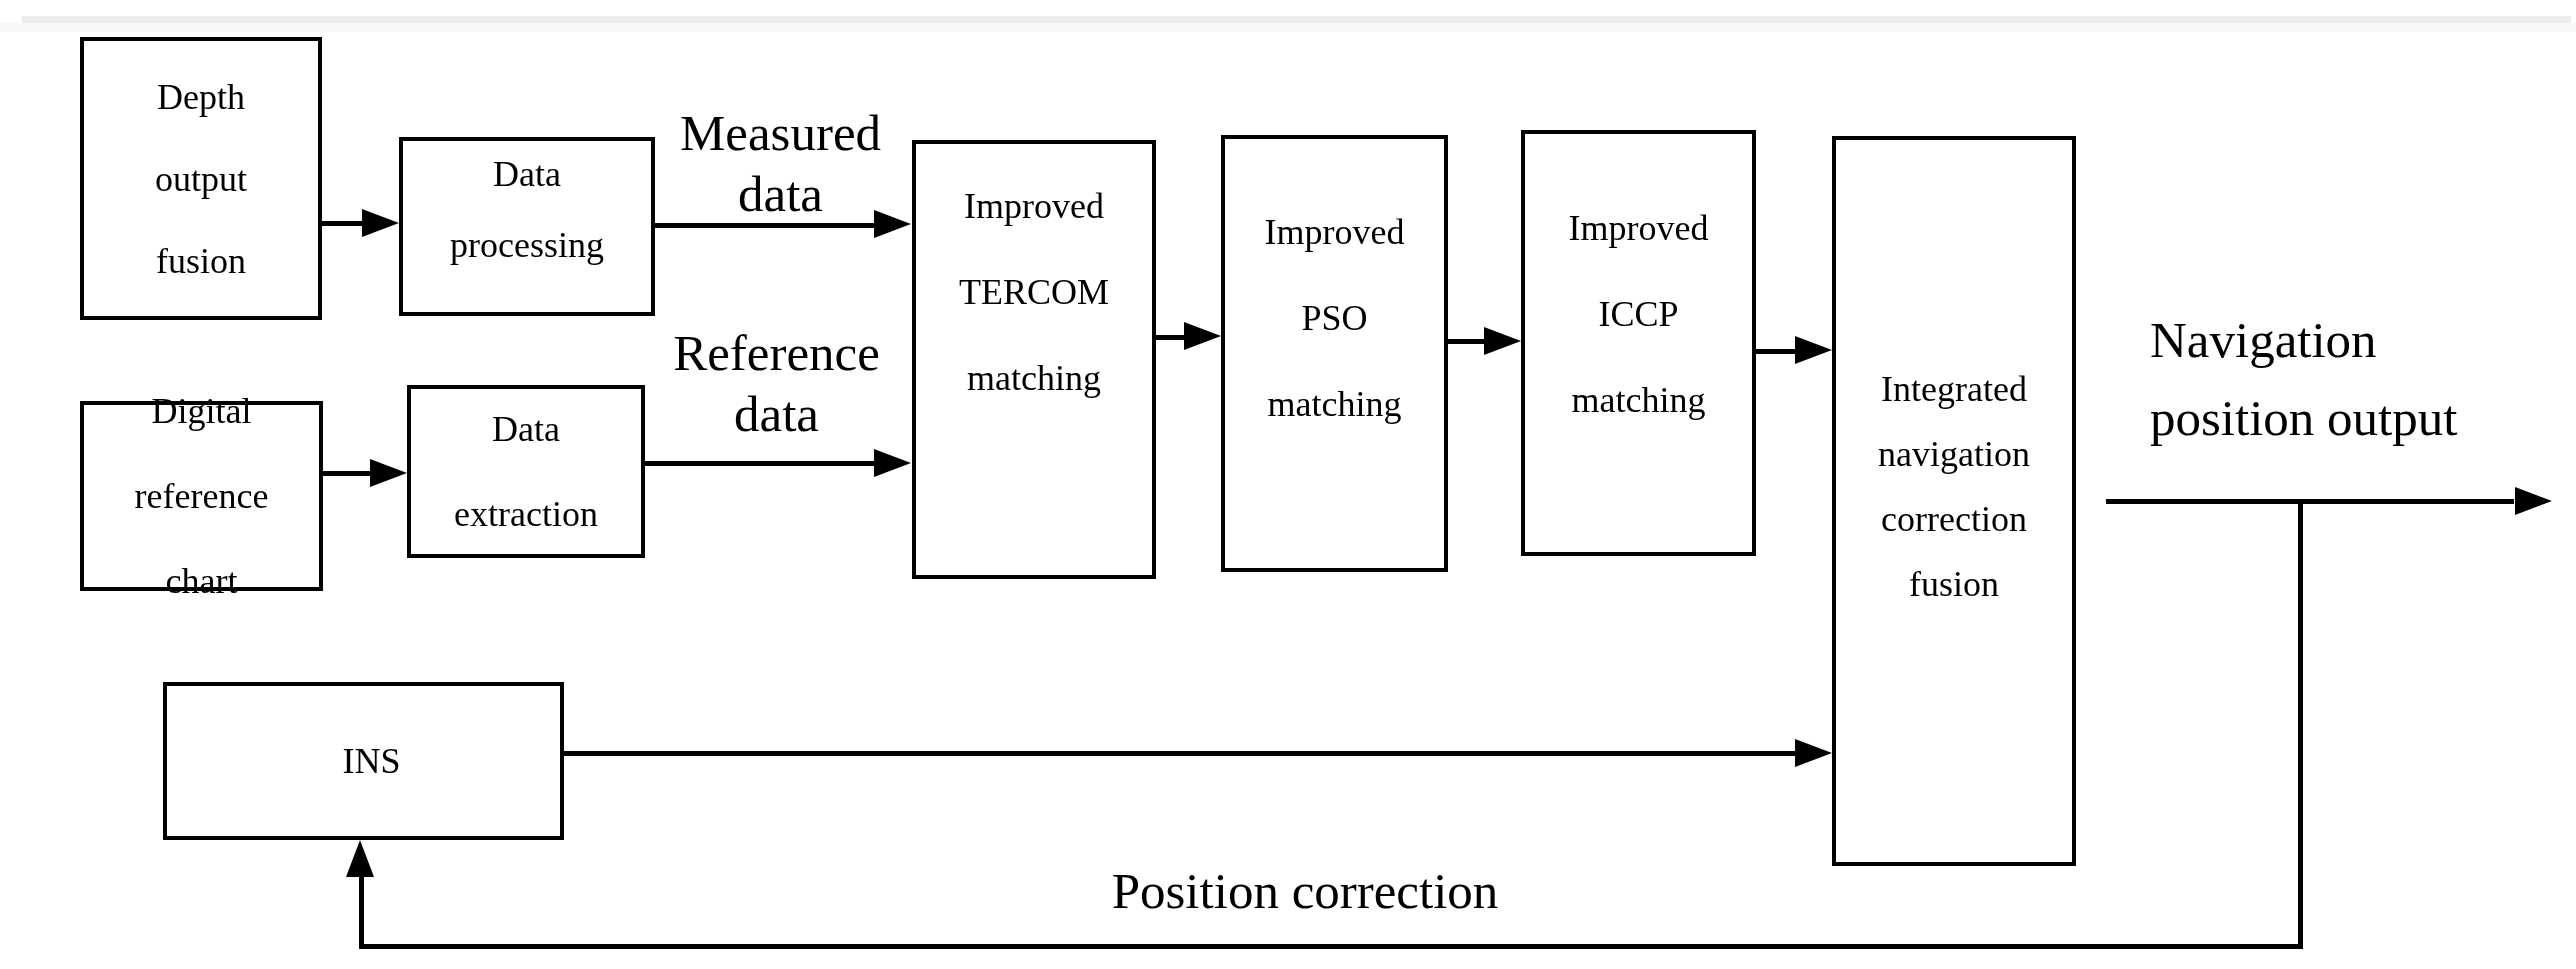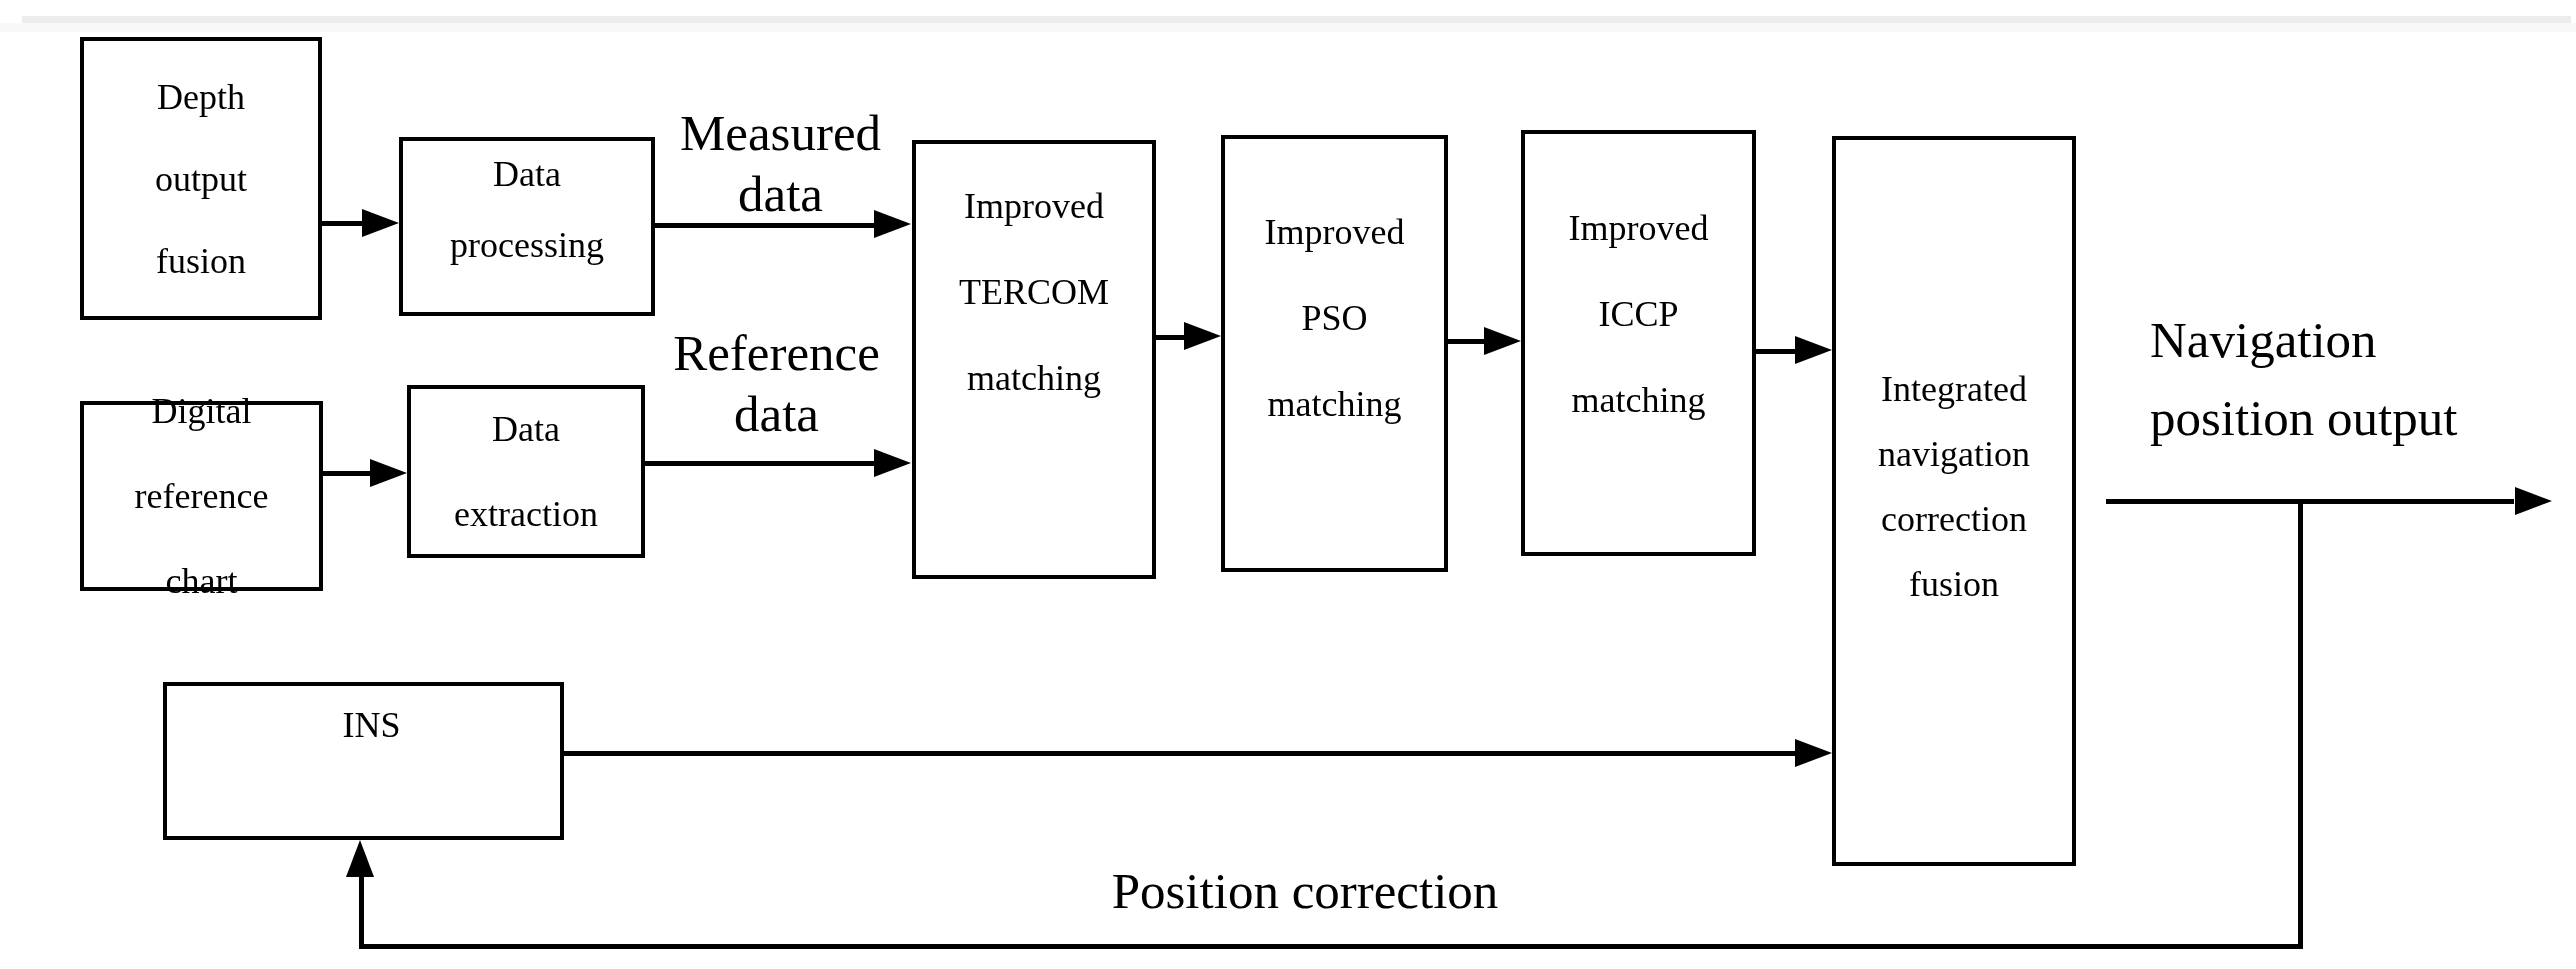--- a/index.html
+++ b/index.html
@@ -24,21 +24,21 @@
 
   .b-depth   {left:80px;top:37px;  width:242px;height:283px;justify-content:center;line-height:82px;}
   .b-dataproc{left:399px;top:137px; width:256px;height:179px;justify-content:center;line-height:71px;}
   .b-dataproc .lines{transform:translateY(-17px);}
   .b-digital {left:80px;top:368px; width:243px;height:190px;justify-content:center;line-height:85px;margin-top:33px;}
   .b-dataext {left:407px;top:385px; width:238px;height:173px;justify-content:center;line-height:85px;}
   .b-tercom  {left:912px;top:140px;width:244px;height:439px;justify-content:flex-start;padding-top:19.4px;line-height:86px;}
   .b-pso     {left:1221px;top:135px;width:227px;height:437px;justify-content:flex-start;padding-top:50px;line-height:86px;}
   .b-iccp    {left:1521px;top:130px;width:235px;height:426px;justify-content:flex-start;padding-top:51px;line-height:86px;}
   .b-fusion  {left:1832px;top:136px;width:244px;height:730px;justify-content:flex-start;padding-top:217px;line-height:65px;}
-  .b-ins     {left:163px;top:682px; width:401px;height:158px;line-height:78px;padding-left:16px;}
+  .b-ins     {left:163px;top:682px; width:401px;height:158px;justify-content:center;line-height:78px;padding-left:16px;}
 
   .lbl{position:absolute;font-size:51px;line-height:61px;text-align:center;}
   .lbl span{display:block;}
   .l-measured {left:625px; top:103px; width:311px;}
   .l-reference{left:621px; top:323px; width:311px;}
   .l-navout   {left:2150px;top:301px; width:365px;line-height:78px;text-align:left;}
   .l-poscorr  {left:1111px;top:845px;width:388px;margin-top:16px;}
 
   .hline{position:absolute;height:4.7px;background:var(--ink,#000);}
   .vline{position:absolute;width:4.7px;background:var(--ink,#000);}

